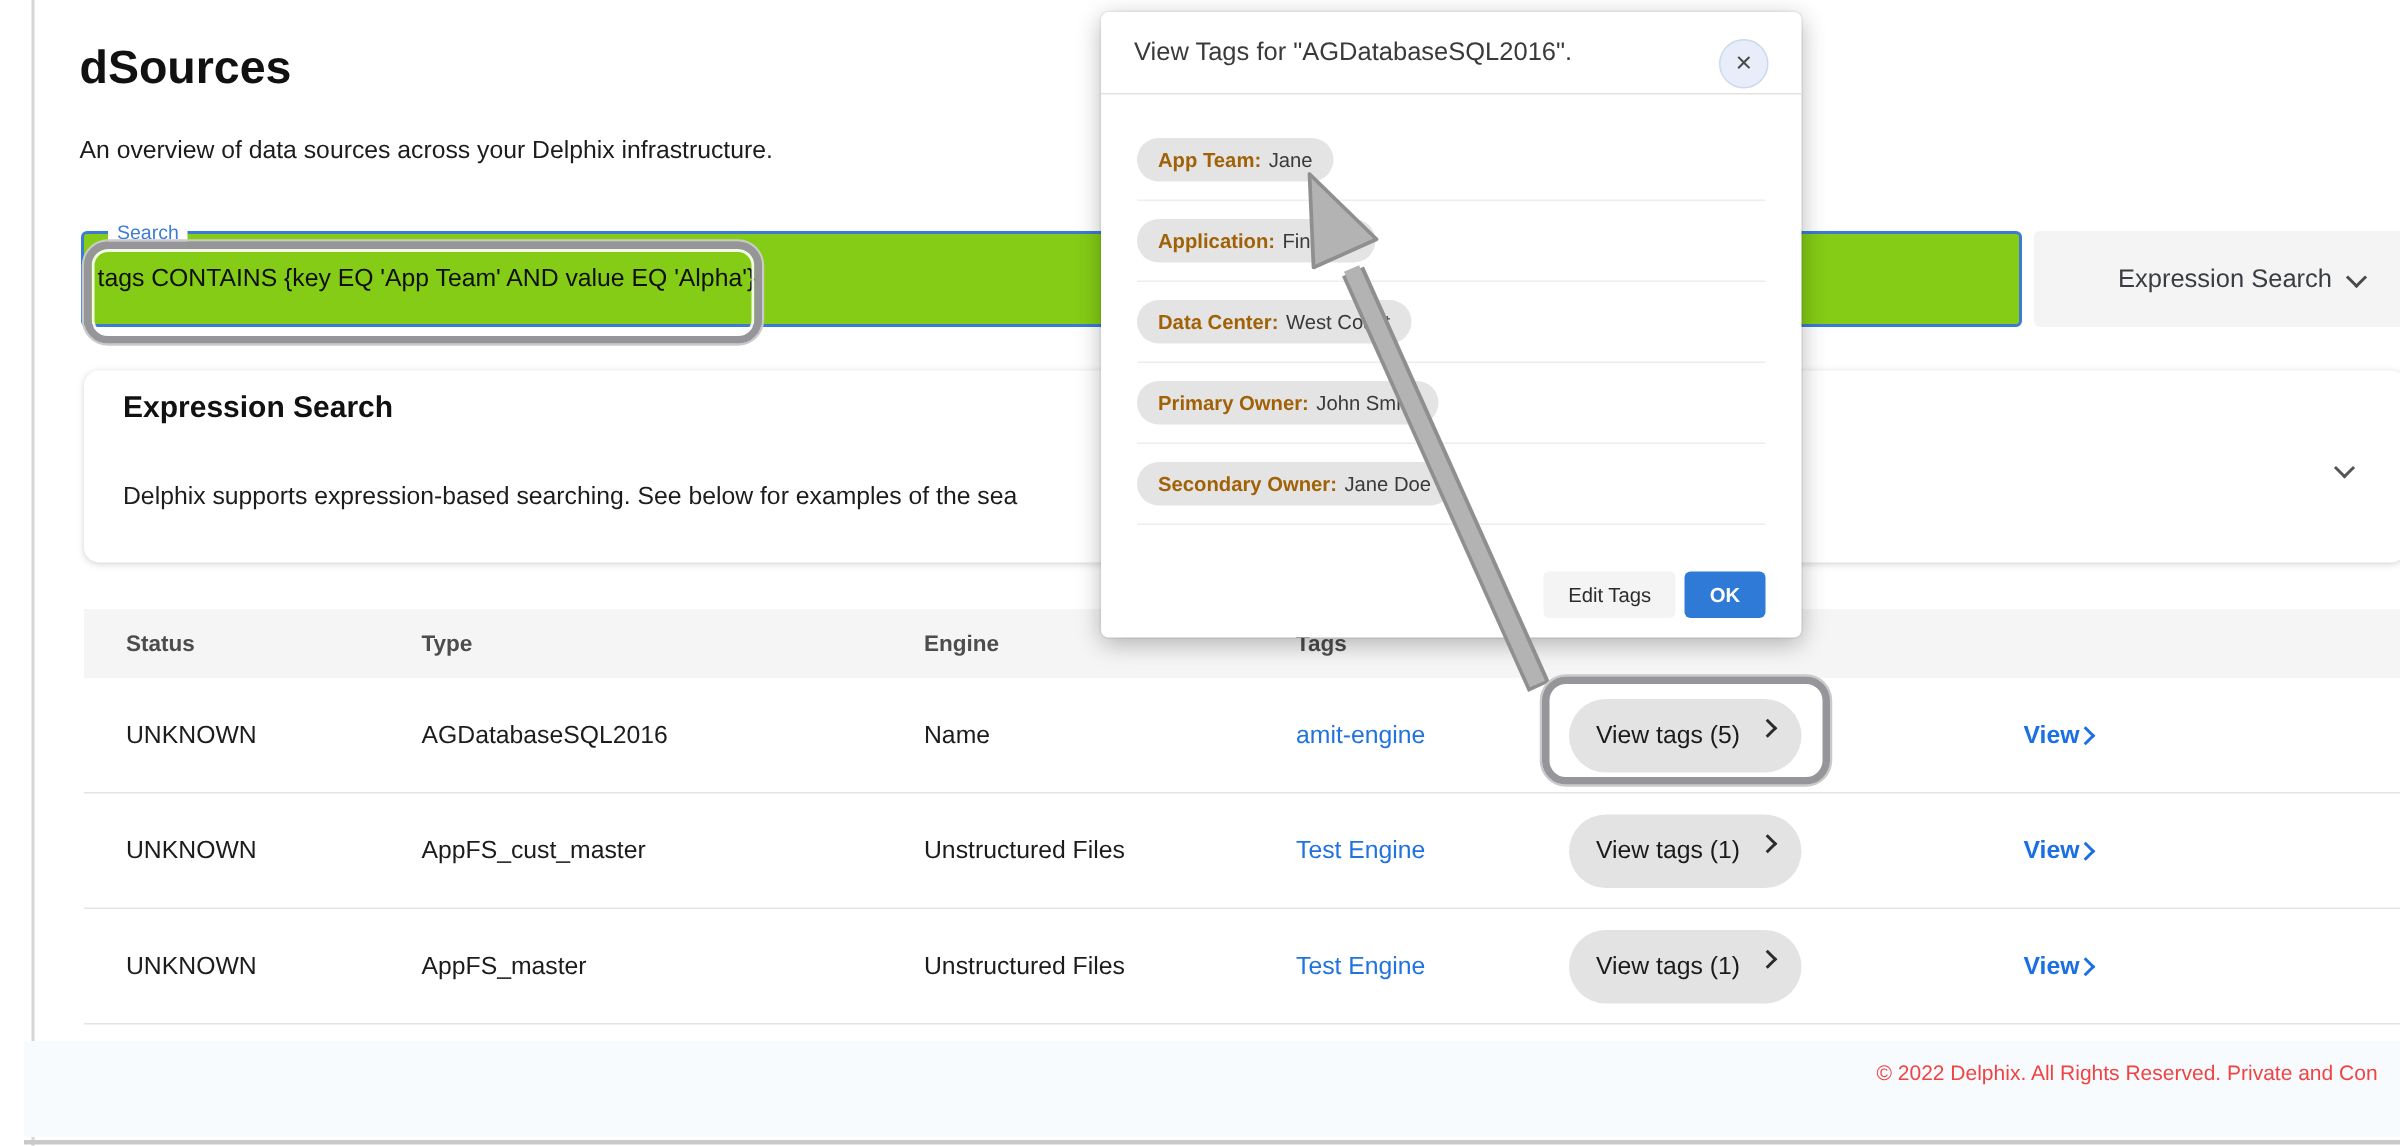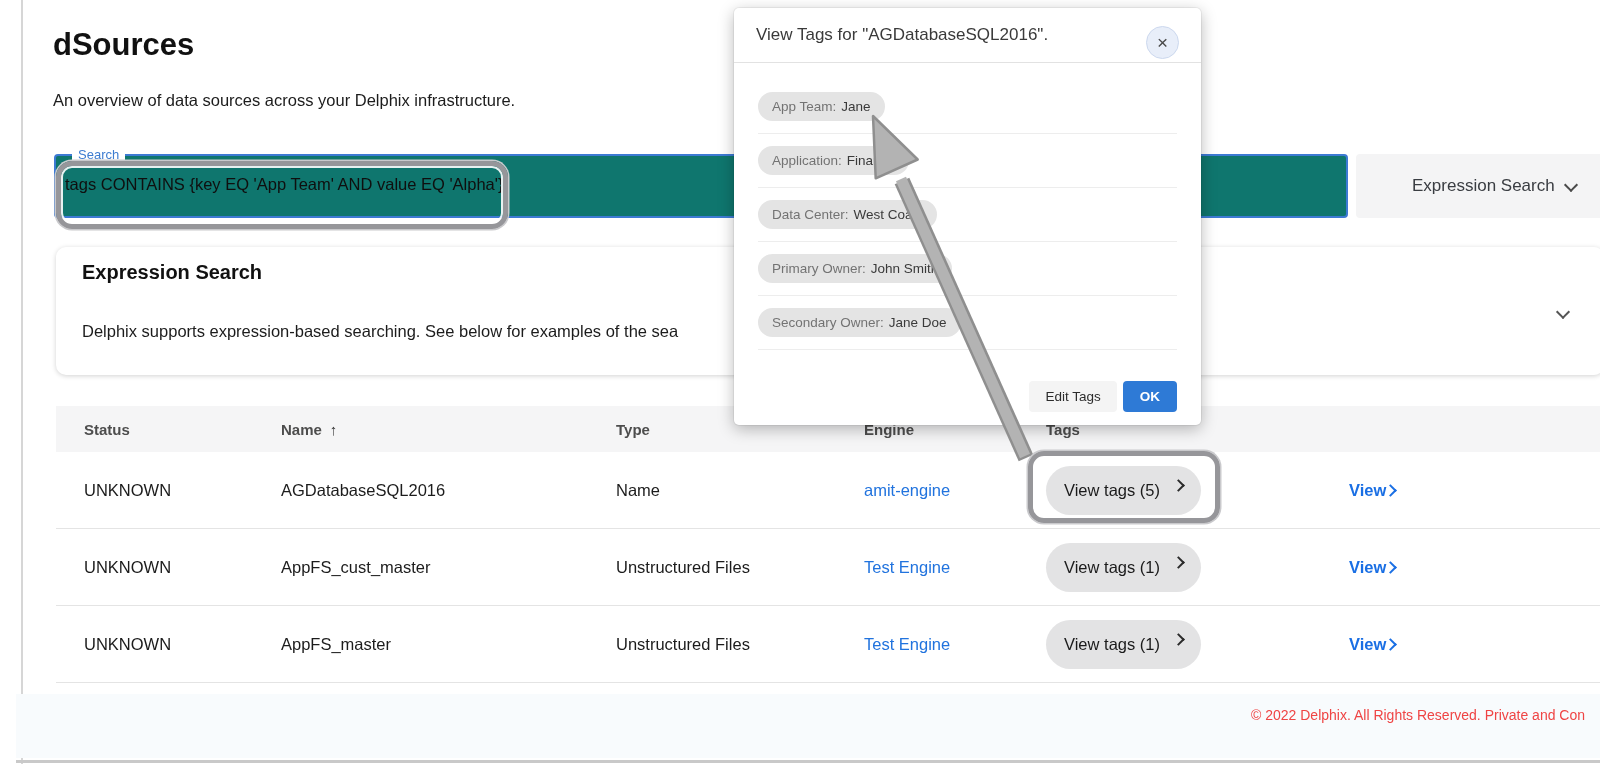--- a/index.html
+++ b/index.html
@@ -8,21 +8,21 @@
     font-family:"Liberation Sans",sans-serif;color:#1c1c1c;margin-left:16px;
   }
   .frame-left-edge{position:absolute;left:5px;top:0;bottom:0;width:2px;background:#d6d6d6;}
   .frame-bottom-edge{position:absolute;left:0;right:0;bottom:1px;height:3px;background:#c9c9c9;}
 
   .page-title{position:absolute;left:37px;top:6px;font-size:31px;font-weight:600;color:#111;}
   .page-subtitle{position:absolute;left:37px;top:74px;font-size:16.5px;color:#1c1c1c;}
 
   
   .search-field{position:absolute;left:38px;top:154px;width:1294px;height:64px;
-    border:2px solid #3d7ad3;border-radius:4px;background:#0f766e;box-sizing:border-box;cursor:text;}
+    border:2px solid #3d7ad3;border-radius:4px;background:#84cc16;box-sizing:border-box;cursor:text;}
   .search-label{position:absolute;top:-9px;left:16px;background:#fff;padding:0 6px;
     color:#3d7cd0;font-size:13px;}
   .search-value{position:absolute;left:9px;top:50%;transform:translateY(-50%);
     font-size:16.5px;color:#0f0f0f;white-space:nowrap;}
   .text-caret{display:inline-block;width:2px;height:22px;background:#111;vertical-align:middle;margin-left:1px;}
   .mode-select{position:absolute;left:1340px;top:154px;width:260px;height:64px;background:#f4f4f5;
     border-radius:4px;display:flex;align-items:center;cursor:pointer;}
   .mode-select-label{padding-left:56px;font-size:17px;color:#3a3d42;}
   .chev{display:inline-block;width:10px;height:10px;border-right:2.5px solid #4a4a4a;
     border-bottom:2.5px solid #4a4a4a;box-sizing:border-box;}
@@ -61,21 +61,21 @@
     box-shadow:0 4px 16px rgba(0,0,0,.28),0 0 0 1px rgba(0,0,0,.05);z-index:40;}
   .modal-header{position:relative;height:54px;border-bottom:1px solid #e2e2e2;}
   .modal-title{position:absolute;left:22px;top:0;line-height:54px;font-size:17px;color:#3a3a3a;}
   .modal-close{position:absolute;right:22px;top:18px;width:33px;height:33px;border-radius:50%;
     background:#e8eef9;border:1px solid #ccd8ee;color:#4a4a4a;font-size:19px;line-height:1;
     display:flex;align-items:center;justify-content:center;cursor:pointer;}
   .modal-body{padding:17px 24px 0 24px;}
   .tag-row{display:flex;align-items:center;height:53px;border-bottom:1px solid #ededed;}
   .tag-pill{display:inline-flex;align-items:center;gap:5px;background:#e4e4e4;border-radius:999px;
     padding:7px 14px;font-size:13.5px;color:#222;white-space:nowrap;}
-  .tag-key{font-weight:400;color:#737373;}
+  .tag-key{font-weight:700;color:#a16207;}
   .tag-value{color:#3a3a3a;}
   .modal-footer{position:absolute;right:24px;bottom:13px;display:flex;gap:6px;}
   .btn{border:none;border-radius:4px;font-size:13.5px;padding:8px 16px;cursor:pointer;
     font-family:"Liberation Sans",sans-serif;}
   .btn-secondary{background:#f4f4f4;color:#2c2c2c;text-align:center;}
   .btn-primary{background:#2e7ad6;color:#fff;font-weight:600;padding:8px 17px;}
 
   
   .annot{position:absolute;border:5px solid #96969a;border-radius:16px;z-index:55;pointer-events:none;
     box-shadow:inset 0 0 0 2px rgba(255,255,255,.9),0 0 0 1.5px #c9c9cc;}
@@ -106,21 +106,20 @@
     <h2 class="info-card-heading">Expression Search</h2>
     <p class="info-card-desc">Delphix supports expression-based searching. See below for examples of the sea</p>
     <button class="info-card-collapse">
       <span class="chev chev-down"></span>
     </button>
   </section>
 
   <div class="dtable">
     <div class="thead">
       <div>Status</div>
-      <div><span>Name</span><span class="sort-arrow">↑</span></div>
       <div>Type</div>
       <div>Engine</div>
       <div>Tags</div>
       <div></div>
     </div>
 
     <div class="trow">
       <div>UNKNOWN</div>
       <div>AGDatabaseSQL2016</div>
       <div>Name</div>

